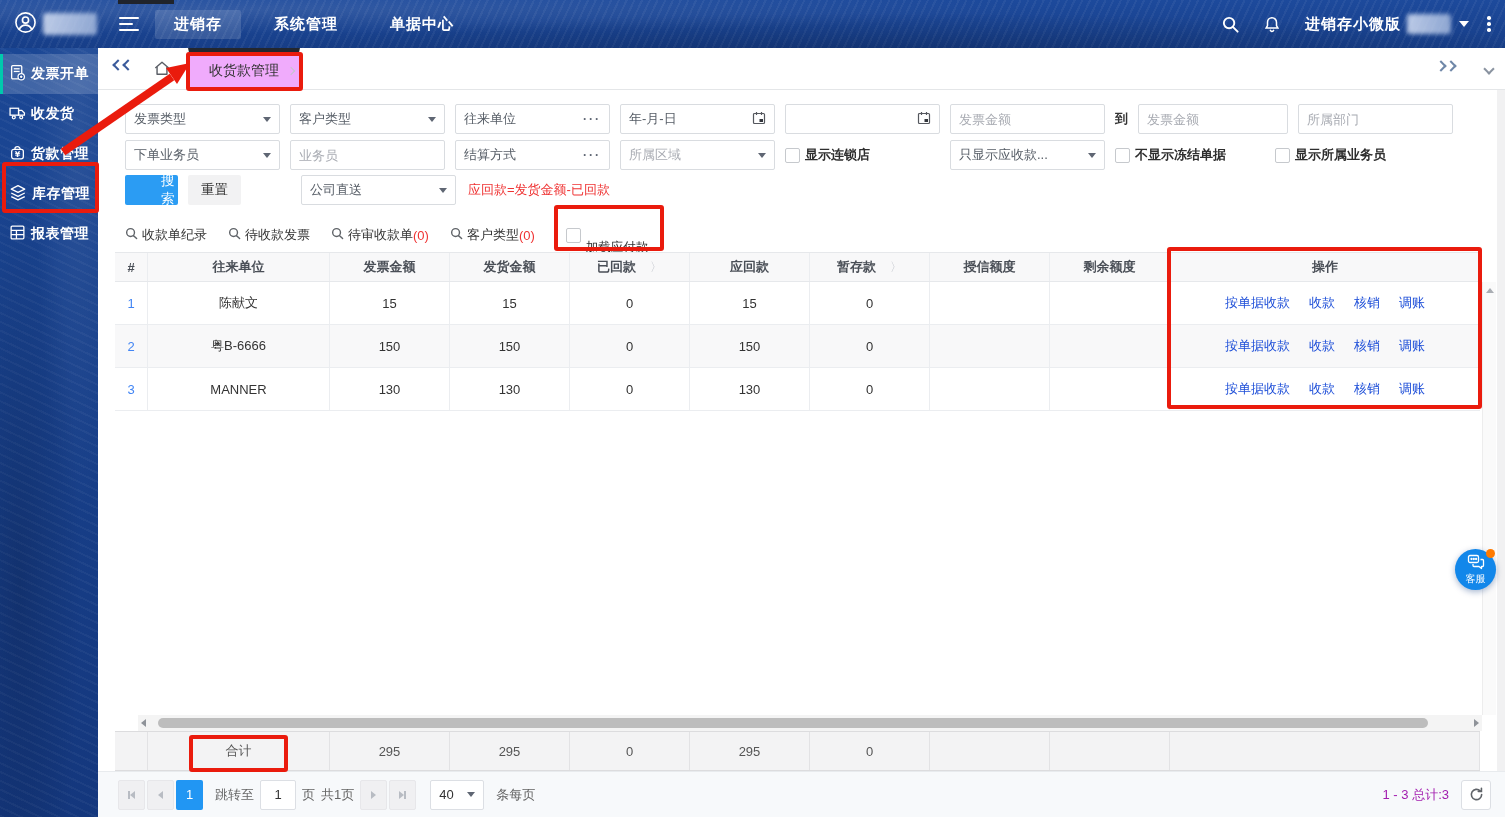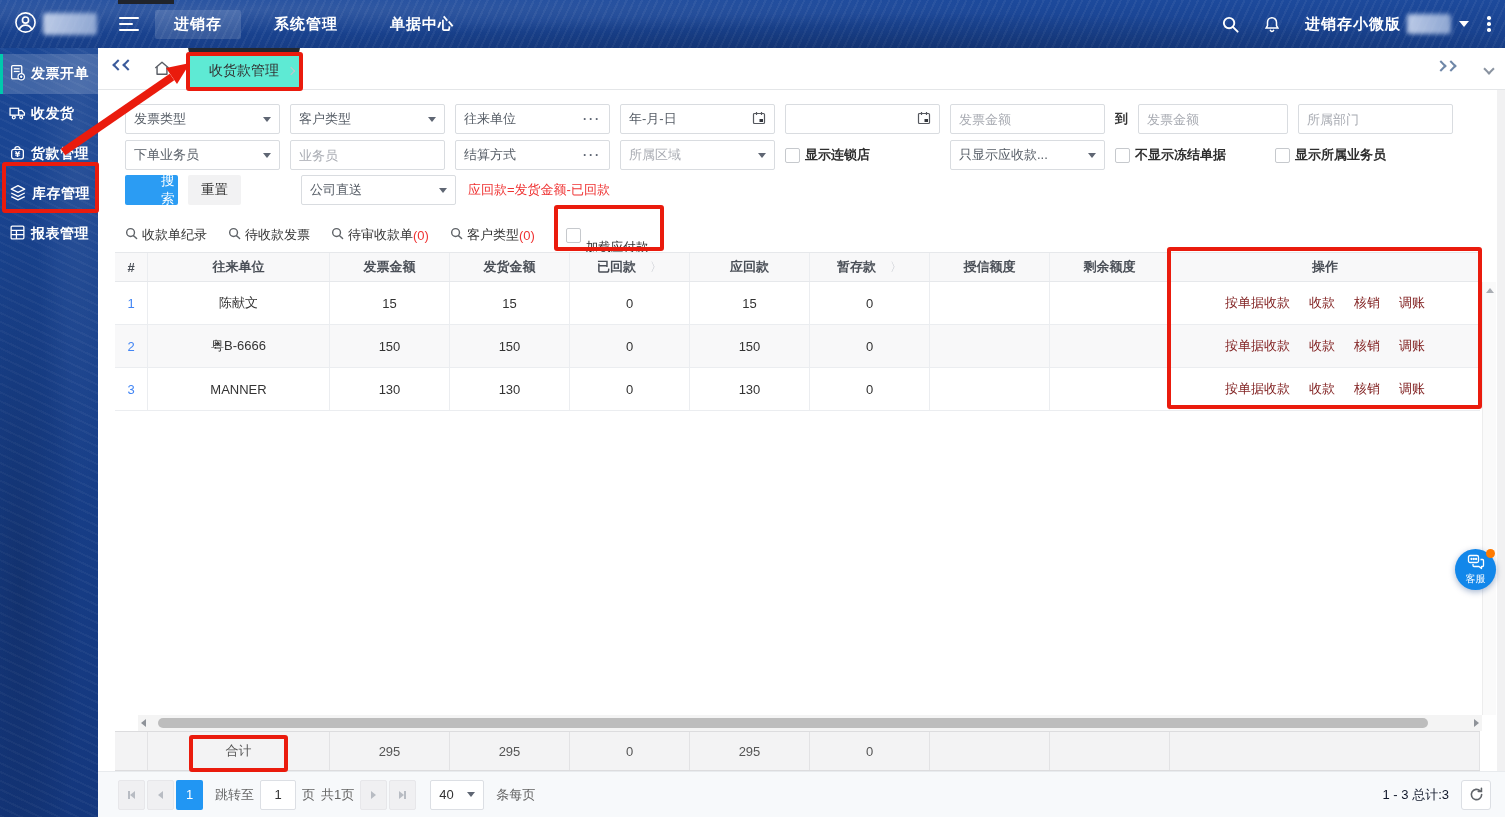--- a/index.html
+++ b/index.html
@@ -57,21 +57,21 @@
   
   .tabbar{ position:absolute; left:0; top:0; width:100%; height:42px; background:#fff; border-bottom:1px solid #e4e6e8; }
   .tab-collapse{ position:absolute; left:16px; top:13px; cursor:pointer; display:flex; }
   .chev{ display:inline-block; border:solid currentColor; border-width:0 2px 2px 0; padding:3px; }
   .chev.left{ transform:rotate(135deg); }
   .chev.right{ transform:rotate(-45deg); }
   .chev.down{ transform:rotate(45deg); }
   .tab-collapse{ color:#3a5a9b; }
   .tab-collapse .chev{ margin-right:2px; }
   .tab-home{ position:absolute; left:54px; top:11px; cursor:pointer; }
-  .doc-tab{ position:absolute; left:90px; top:0; width:112px; height:42px; background:#5eead4;
+  .doc-tab{ position:absolute; left:90px; top:0; width:112px; height:42px; background:#f0abfc;
     border-left:1px solid #e8e8e8; border-right:1px solid #e8e8e8; border-top:4px solid #23272f;
     display:flex; align-items:center; justify-content:center; font-size:14px; color:#333; cursor:pointer; }
   .doc-tab .chev{ position:absolute; right:5px; color:#c4c6ca; border-width:0 1.5px 1.5px 0; padding:2.5px; }
   .tab-expand{ position:absolute; right:48px; top:14px; color:#6f87a8; cursor:pointer; display:flex; }
   .tab-expand .chev{ margin-right:2px; }
   .tab-menu{ position:absolute; right:12px; top:13px; color:#8a93a0; cursor:pointer; }
 
   
   .content{ position:absolute; left:0; top:42px; width:100%; height:727px; background:#fff; }
   .right-gutter{ position:absolute; right:0; top:0; width:8px; height:100%; background:#f1f1f2; }
@@ -112,21 +112,21 @@
   .gcell{ display:flex; align-items:center; justify-content:center; border-right:1px solid #ebedf0; overflow:hidden; white-space:nowrap; }
   .gcell:last-child{ border-right:none; }
   .c0{width:33px;} .c1{width:182px;} .c2,.c3,.c4,.c5,.c6,.c7,.c8{width:120px;} .c9{width:310px;}
   .ghead{ height:30px; background:#f8f8f9; border-top:1px solid #e6e8eb; border-bottom:1px solid #e6e8eb; }
   .ghead .gcell{ font-weight:bold; color:#4a4f57; }
   .hchev{ color:#c0c4cc; font-weight:normal; margin-left:14px; font-size:12px; }
   .gbody .grow{ height:43px; border-bottom:1px solid #ebedf0; background:#fff; }
   .gbody .grow.alt{ background:#f8f8f9; }
   .rownum{ color:#4285f4; }
   .actions{ display:flex; justify-content:center; gap:19px; }
-  .alink{ color:#7f1d1d; cursor:pointer; }
+  .alink{ color:#1d4ed8; cursor:pointer; }
 
   
   .vscroll{ position:absolute; left:1384px; top:192px; width:14px; height:433px; background:#fafafa; border-left:1px solid #ededed; }
   .vscroll .tri-up{ margin:6px auto 0; width:0; height:0; border-left:4px solid transparent; border-right:4px solid transparent; border-bottom:5px solid #a9adb3; }
   .hscroll{ position:absolute; left:40px; top:625px; width:1344px; height:16px; background:#f4f4f4; display:flex; align-items:center; }
   .hscroll .tri-left{ width:0;height:0; margin-left:3px; border-top:4px solid transparent; border-bottom:4px solid transparent; border-right:5px solid #8f9399; }
   .hscroll .tri-right{ width:0;height:0; margin-left:auto; margin-right:3px; border-top:4px solid transparent; border-bottom:4px solid transparent; border-left:5px solid #8f9399; }
   .hthumb{ margin-left:12px; width:1270px; height:10px; border-radius:5px; background:#bdbdbd; }
 
   
@@ -136,21 +136,21 @@
   
   .pager{ position:absolute; left:0; top:681px; width:100%; height:46px; background:#f7f9fb; border-top:1px solid #e8ebee; display:flex; align-items:center; padding:0 14px 0 20px; color:#666; }
   .pg-btn{ width:27px; height:30px; background:#f0f0f2; border:1px solid #e7e7ea; border-radius:2px; margin-right:2px; display:flex; align-items:center; justify-content:center; cursor:pointer; }
   .pg-btn .bar{ width:2px; height:8px; background:#b8bcc3; }
   .pg-tri-l{ width:0;height:0; border-top:4.5px solid transparent; border-bottom:4.5px solid transparent; border-right:5.5px solid #b8bcc3; }
   .pg-tri-r{ width:0;height:0; border-top:4.5px solid transparent; border-bottom:4.5px solid transparent; border-left:5.5px solid #b8bcc3; }
   .pg-cur{ width:27px; height:30px; background:#2196f3; color:#fff; border-radius:2px; margin-right:6px; display:flex; align-items:center; justify-content:center; cursor:pointer; }
   .pg-text{ margin:0 6px; white-space:nowrap; }
   .pg-input{ width:36px; height:30px; border:1px solid #dcdfe4; border-radius:2px; text-align:center; font-size:13px; color:#333; outline:none; background:#fff; font-family:inherit;}
   .pg-size{ width:54px; height:30px; border:1px solid #dcdfe4; border-radius:2px; background:#fff; display:flex; align-items:center; justify-content:space-between; padding:0 8px; margin-left:12px; cursor:pointer; color:#333; }
-  .pg-right{ margin-left:auto; display:flex; align-items:center; color:#0f172a; }
+  .pg-right{ margin-left:auto; display:flex; align-items:center; color:#a21caf; }
   .refresh-btn{ width:30px; height:30px; border:1px solid #dcdfe4; border-radius:3px; background:#fff; margin-left:12px; display:flex; align-items:center; justify-content:center; cursor:pointer; }
 
   
   .fab{ position:absolute; left:1455px; top:549px; width:41px; height:41px; border-radius:50%; background:#1287ea; z-index:60;
     display:flex; flex-direction:column; align-items:center; justify-content:center; cursor:pointer; box-shadow:0 2px 6px rgba(0,50,120,.35); }
   .fab-label{ color:#fff; font-size:10px; margin-top:-1px; }
   .fab-dot{ position:absolute; right:1px; top:0px; width:9px; height:9px; border-radius:50%; background:#ff7a00; }
 
   
   .ann{ position:absolute; border:4px solid #ea1b0d; border-radius:3px; z-index:100; pointer-events:none; }

